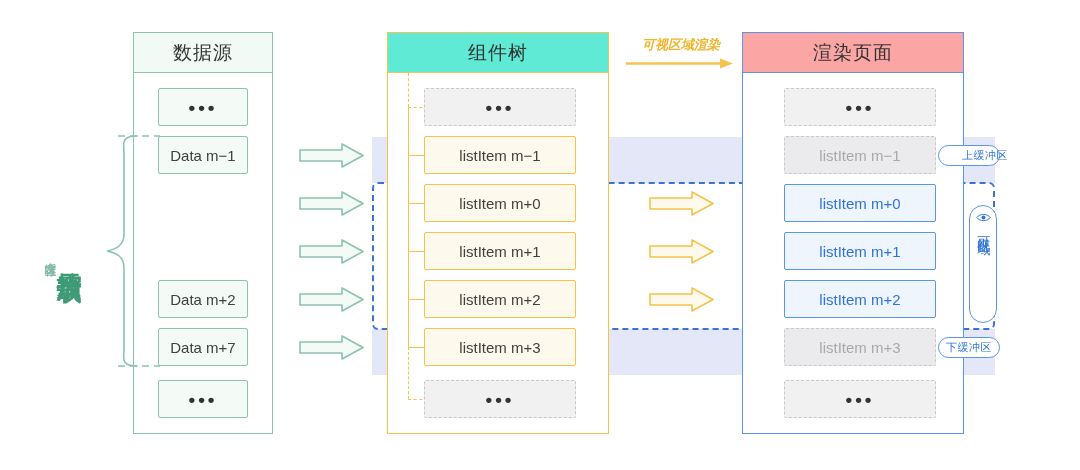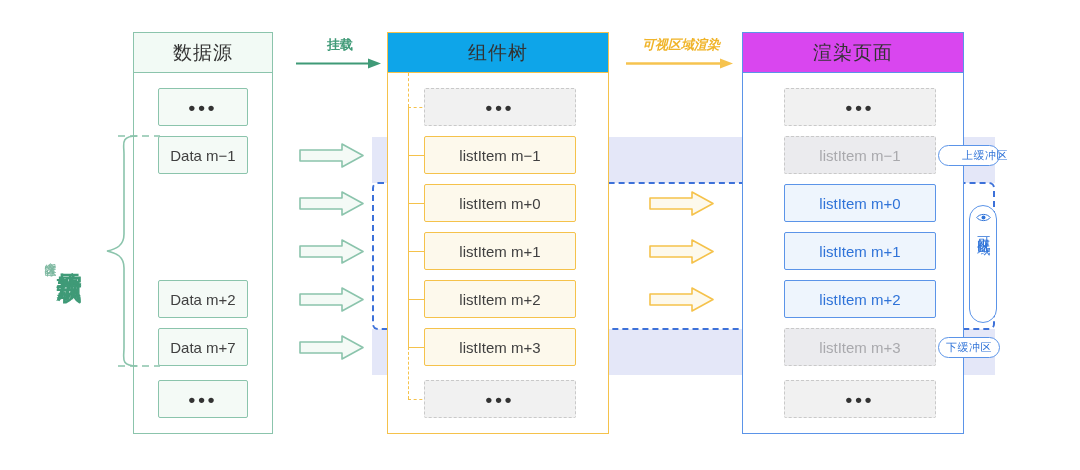--- a/index.html
+++ b/index.html
@@ -28,22 +28,22 @@
   .panel.orange{border-color:#f5c24b;}
   .panel.blue{border-color:#5b94e8;}
 
   .panel-head{
     position:absolute;left:0;right:0;top:0;height:40px;
     display:flex;align-items:center;justify-content:center;
     font-size:19px;color:#333;letter-spacing:1px;
     box-sizing:border-box;border-bottom-width:1.5px;border-bottom-style:solid;
   }
   .panel-head.green{background:#f2faf5;border-bottom-color:#8bc4ac;}
-  .panel-head.orange{background:#0ea5e9;border-bottom-color:#f5c24b;}
-  .panel-head.blue{background:#d946ef;border-bottom-color:#5b94e8;}
+  .panel-head.orange{background:#5eead4;border-bottom-color:#f5c24b;}
+  .panel-head.blue{background:#fca5a5;border-bottom-color:#5b94e8;}
 
   
   .cell{
     position:absolute;box-sizing:border-box;
     display:flex;align-items:center;justify-content:center;
     font-size:15px;border-width:1.3px;border-style:solid;border-radius:2px;
   }
   .cell.g-solid{background:#f4faf6;border-color:#8bc4ac;color:#404040;text-align:center;}
   .cell.g-dots  {background:#f4faf6;border-color:#8bc4ac;color:#404040;}
   .cell.o-solid {background:#fdf9ec;border-color:#f5c24b;color:#404040;}
@@ -133,27 +133,20 @@
   </svg>
   <svg style="position:absolute;left:118px;top:364px;width:42px;height:4px;" viewBox="0 0 42 4">
     <line x1="0" y1="2" x2="42" y2="2" stroke="#8bc4ac" stroke-width="1.6" stroke-dasharray="7,5"></line>
   </svg>
 
   <div class="brace-label" style="left:44px;top:190px;width:62px;height:130px;">
     <span class="v-text label-small">含缓存区</span>
     <span class="v-text label-big">按需加载</span>
   </div>
 
-  <div class="toparrow" style="left:296px;top:36px;width:88px;height:34px;">
-    <span class="lbl green">挂载</span>
-    <svg style="position:absolute;left:0;top:21px;width:88px;height:13px;" viewBox="0 0 88 13">
-      <line x1="0" y1="6.5" x2="74" y2="6.5" stroke="#3f9a77" stroke-width="2"></line>
-      <path d="M72 1.5 L85 6.5 L72 11.5 Z" fill="#3f9a77"></path>
-    </svg>
-  </div>
 
   <div class="toparrow" style="left:626px;top:36px;width:110px;height:34px;">
     <span class="lbl orange">可视区域渲染</span>
     <svg style="position:absolute;left:0;top:21px;width:110px;height:13px;" viewBox="0 0 110 13">
       <line x1="0" y1="6.5" x2="96" y2="6.5" stroke="#f6c34f" stroke-width="2.4"></line>
       <path d="M94 1.5 L107 6.5 L94 11.5 Z" fill="#f6c34f"></path>
     </svg>
   </div>
 
   <svg class="blockarrow" style="left:298px;top:142px;width:68px;height:27px;" viewBox="0 0 68 27">

